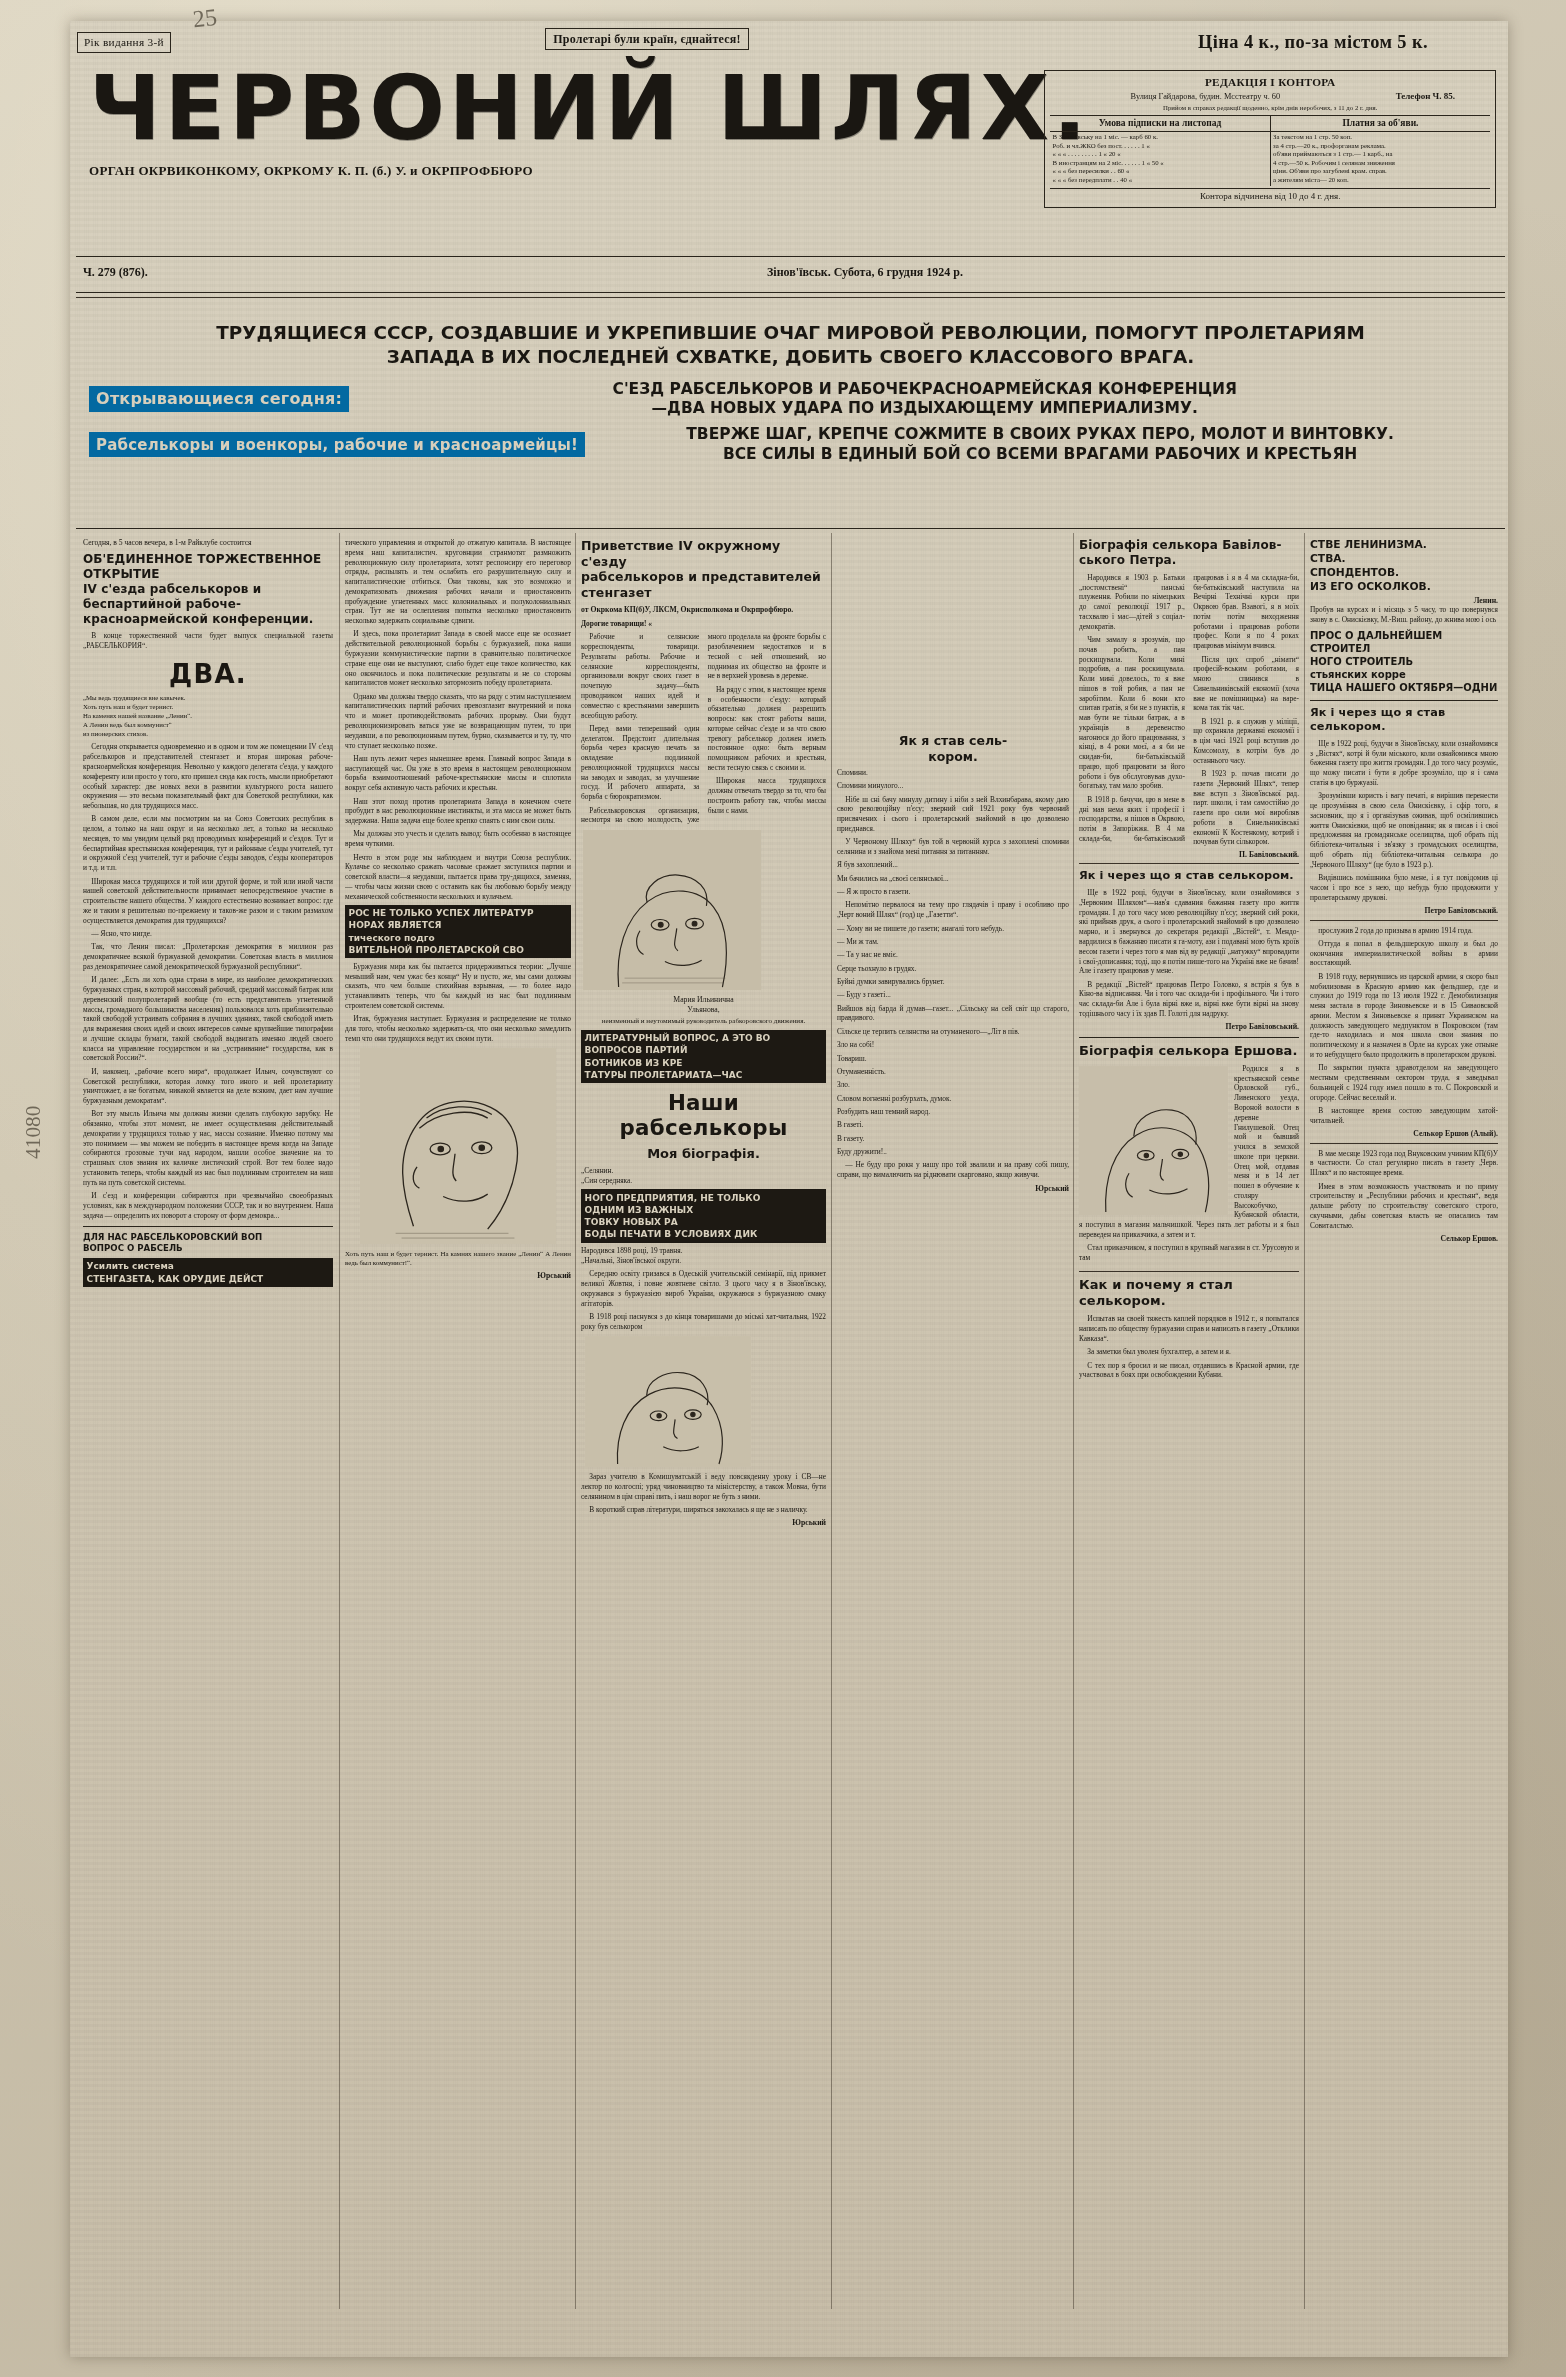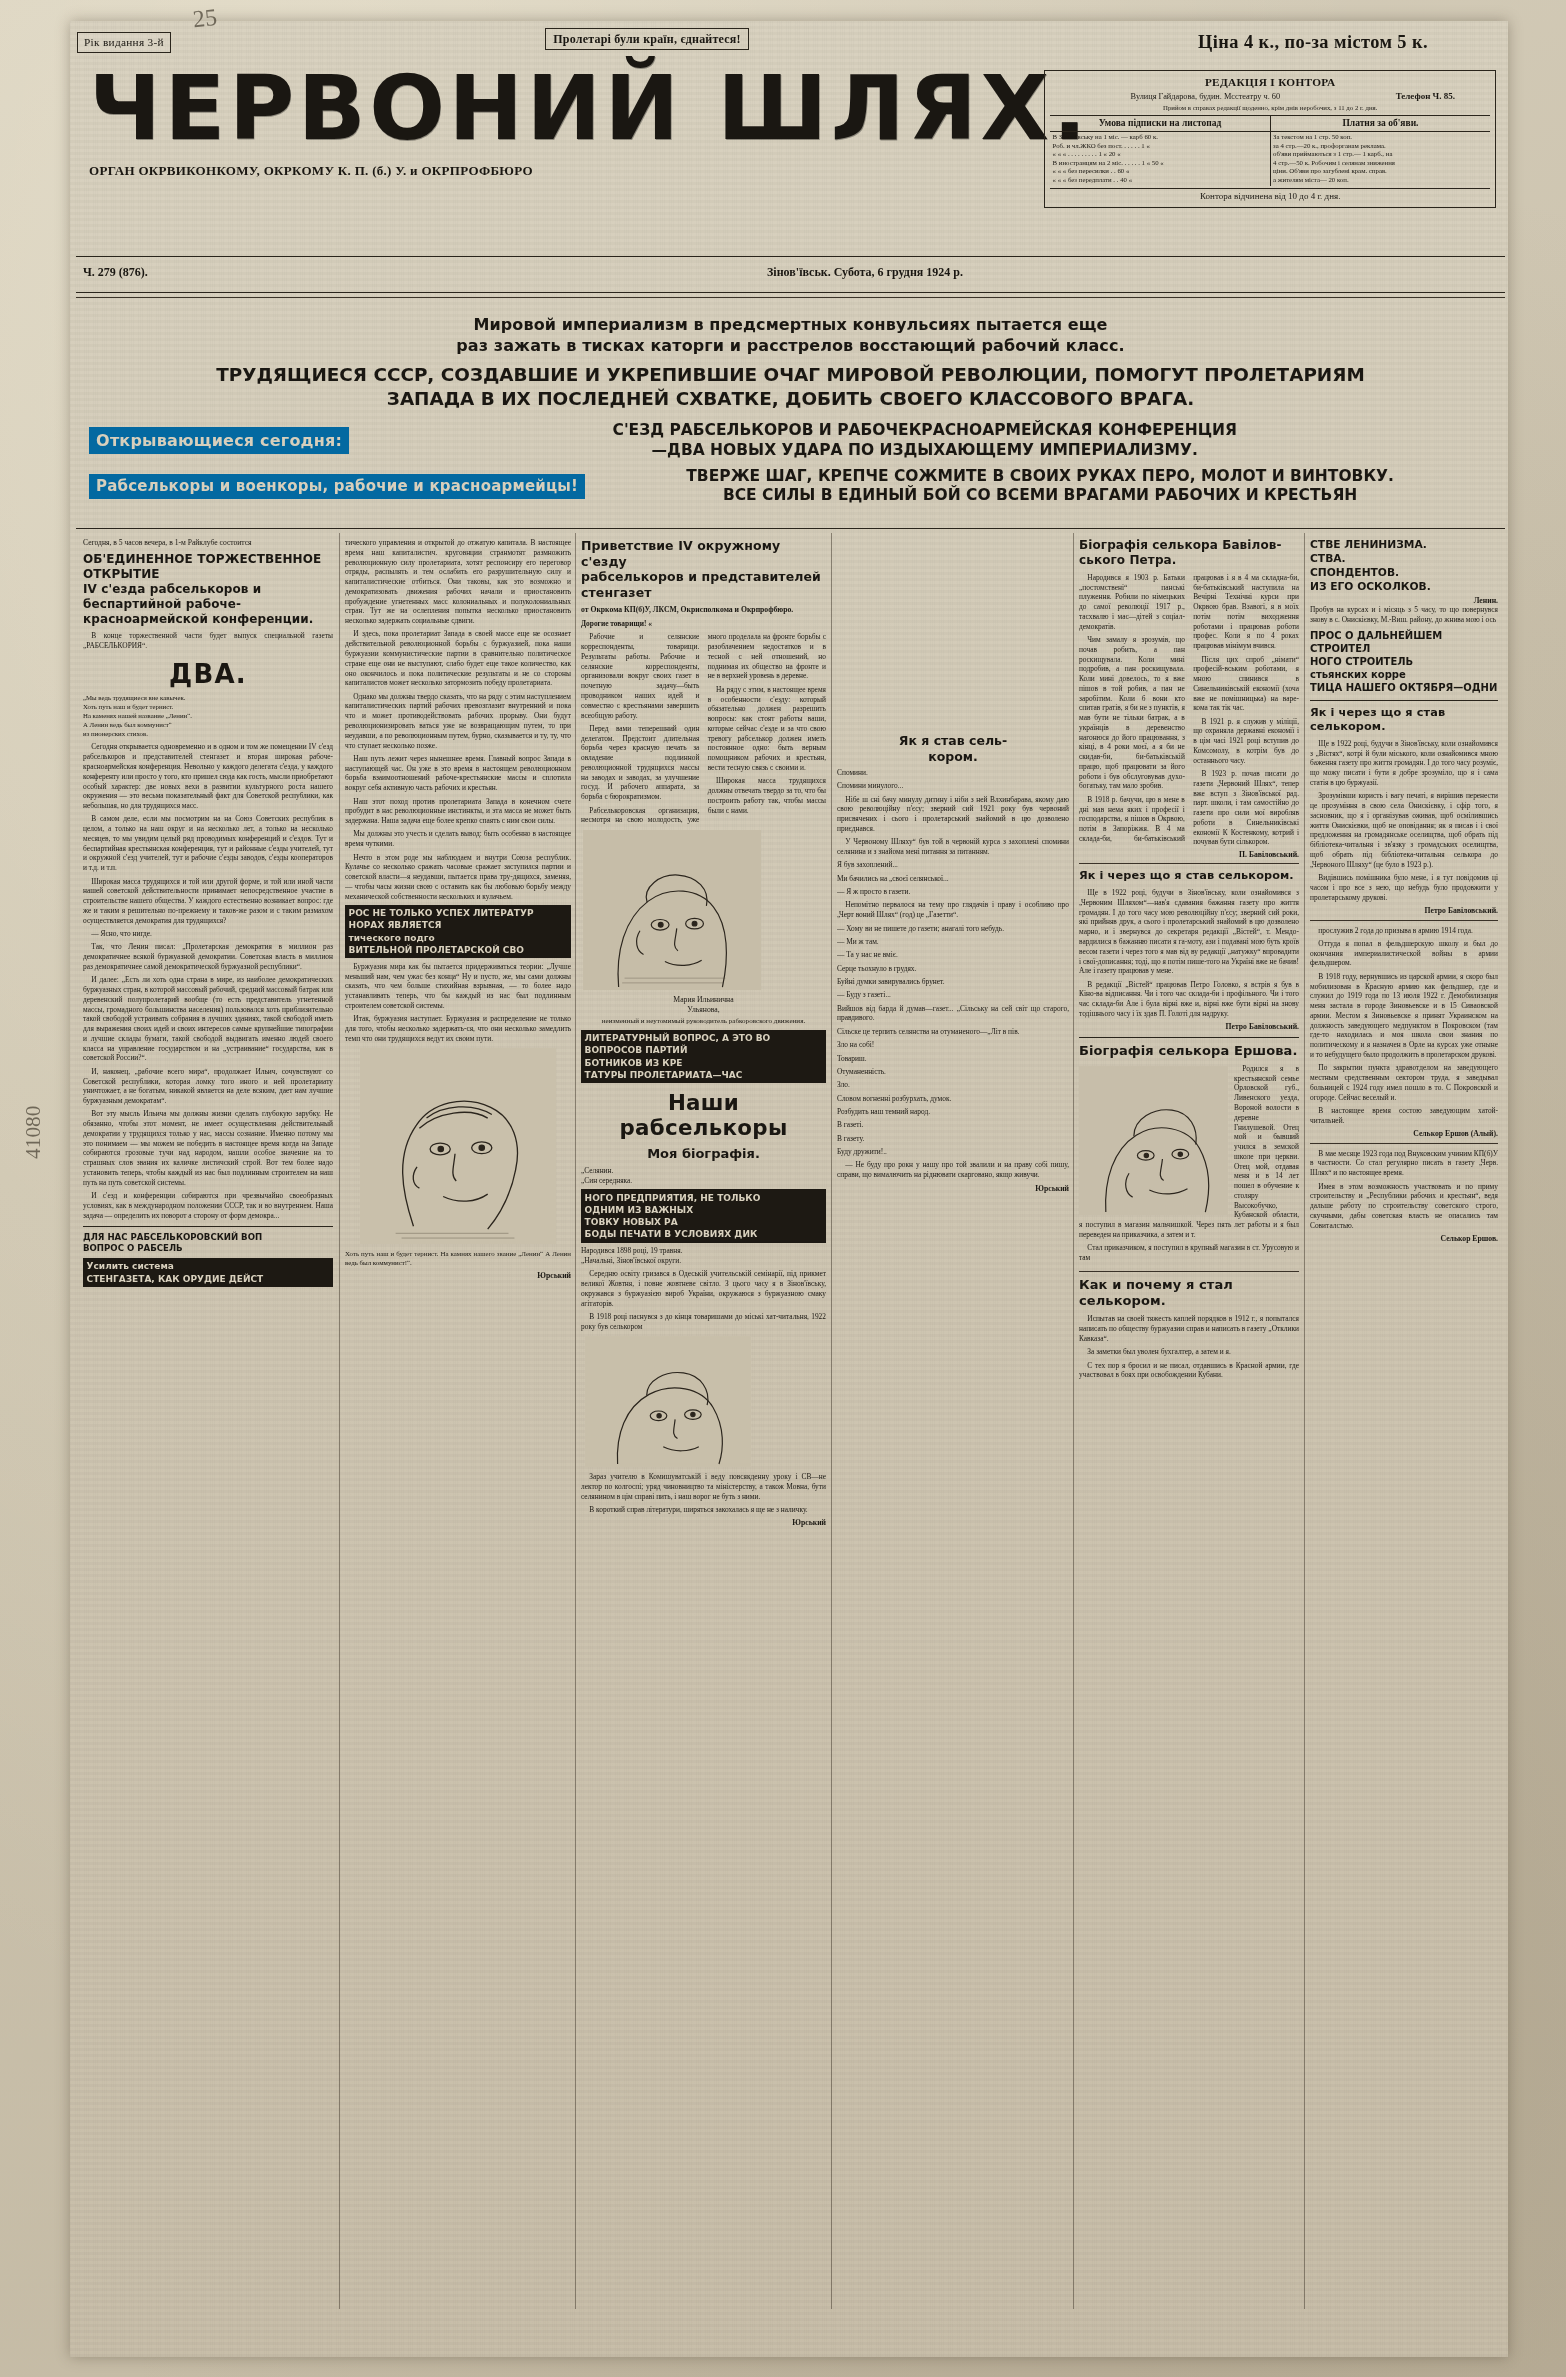--- a/index.html
+++ b/index.html
@@ -198,22 +198,20 @@
 
 <div class="ruleA" style="top:256px;"></div>
 <div class="issueline" style="top:265px;">
   <div class="n">Ч. 279 (876).</div>
   <div class="d">Зінов'ївськ. Субота, 6 грудня 1924 р.</div>
 </div>
 <div class="ruleA" style="top:292px;"></div>
 <div class="ruleB" style="top:297px;"></div>
 
 <div class="slogans">
-  <div class="sl1" style="white-space:pre-line;">Мировой империализм в предсмертных конвульсиях пытается еще
-раз зажать в тисках каторги и расстрелов восстающий рабочий класс.</div>
   <div class="sl2" style="white-space:pre-line;">ТРУДЯЩИЕСЯ СССР, СОЗДАВШИЕ И УКРЕПИВШИЕ ОЧАГ МИРОВОЙ РЕВОЛЮЦИИ, ПОМОГУТ ПРОЛЕТАРИЯМ
 ЗАПАДА В ИХ ПОСЛЕДНЕЙ СХВАТКЕ, ДОБИТЬ СВОЕГО КЛАССОВОГО ВРАГА.</div>
 
   <div class="banner">
     <div class="binv">Открывающиеся сегодня:</div>
     <div class="btxt" style="white-space:pre-line; flex:1;">С'ЕЗД РАБСЕЛЬКОРОВ И РАБОЧЕКРАСНОАРМЕЙСКАЯ КОНФЕРЕНЦИЯ
 —ДВА НОВЫХ УДАРА ПО ИЗДЫХАЮЩЕМУ ИМПЕРИАЛИЗМУ.</div>
   </div>
 
   <div class="banner2">
@@ -468,21 +466,21 @@
 стьянских корре
 ТИЦА НАШЕГО ОКТЯБРЯ—ОДНИ</div>
     <div class="thick"></div>
     <h2 class="hd" style="font-size:11.3px;">Як і через що я став селькором.</h2>
     <p class="bd ind">Ще в 1922 році, будучи в Зінов'ївську, коли ознайомився з „Вістях“, котрі й були міського, коли ознайомився мною баження газету про життя громадян. І до того часу розуміє, що можу писати і бути я добре зрозуміло, що я і сама статія в цю буржуазії.</p>
     <p class="bd ind">Зрозумівши користь і вагу печаті, я вирішив перенести це прозуміння в свою села Онискієвку, і сфір того, я засновник, що я і організував оживав, щоб осмілившись життя Онискієвки, щоб не оповідання; як я писав і і свої предложення на громадянське оселищтва, щоб обрать під бібліотека-читальня і зв'язку з громадських оселищтва, щоб обрать під бібліотека-читальня селькора до „Червоного Шляху“ (це було в 1923 р.).</p>
     <p class="bd ind">Видівшись помішника було мене, і я тут повідомив ці часом і про все з нею, що небудь було продовжити у пролетарському друкові.</p>
     <div class="sign">Петро Бавіловський.</div>
     <div class="rule"></div>
     <p class="bd ind">прослужив 2 года до призыва в армию 1914 года.</p>
-    <p class="bd ind">Оттуда я попал в фельдшерскую школу и был до окончания империалистической войны в армии фельдшером.</p>
+    <p class="bd ind">Оттуда я попал в фельдшерскую школу и был до окончания империалистической войны в армии восстающий.</p>
     <p class="bd ind">В 1918 году, вернувшись из царской армии, я скоро был мобилизован в Красную армию как фельдшер, где и служил до 1919 года по 13 июля 1922 г. Демобилизация меня застала в городе Зиновьевске и в 15 Сиваовской армии. Местом я Зиновьевске я принят Украинском на должность заведующего медпунктом в Покровском (там где-то находилась и моя школа свои знания по политическому и я назначен в Орле на курсах уже отныне и то небудущего было продолжить в пролетарском друкові.</p>
     <p class="bd ind">По закрытии пункта здравотделом на заведующего местным средственным сектором труда, я заведывал больницей с 1924 году имел пошло в то. С Покровской и огороде. Сейчас веселый и.</p>
     <p class="bd ind">В настоящее время состою заведующим хатой-читальней.</p>
     <div class="sign">Селькор Ершов (Алый).</div>
     <div class="rule"></div>
     <p class="bd ind">В мае месяце 1923 года под Внуковским учиним КП(б)У в частности. Со стал регулярно писать в газету „Черв. Шлях“ и по настоящее время.</p>
     <p class="bd ind">Имея в этом возможность участвовать и по приму строительству и „Республики рабочих и крестьян“, ведя дальше работу по строительству советского строго, скучными, дабы советская власть не опасались там Совиталстью.</p>
     <div class="sign">Селькор Ершов.</div>
   </div>
 </div>

